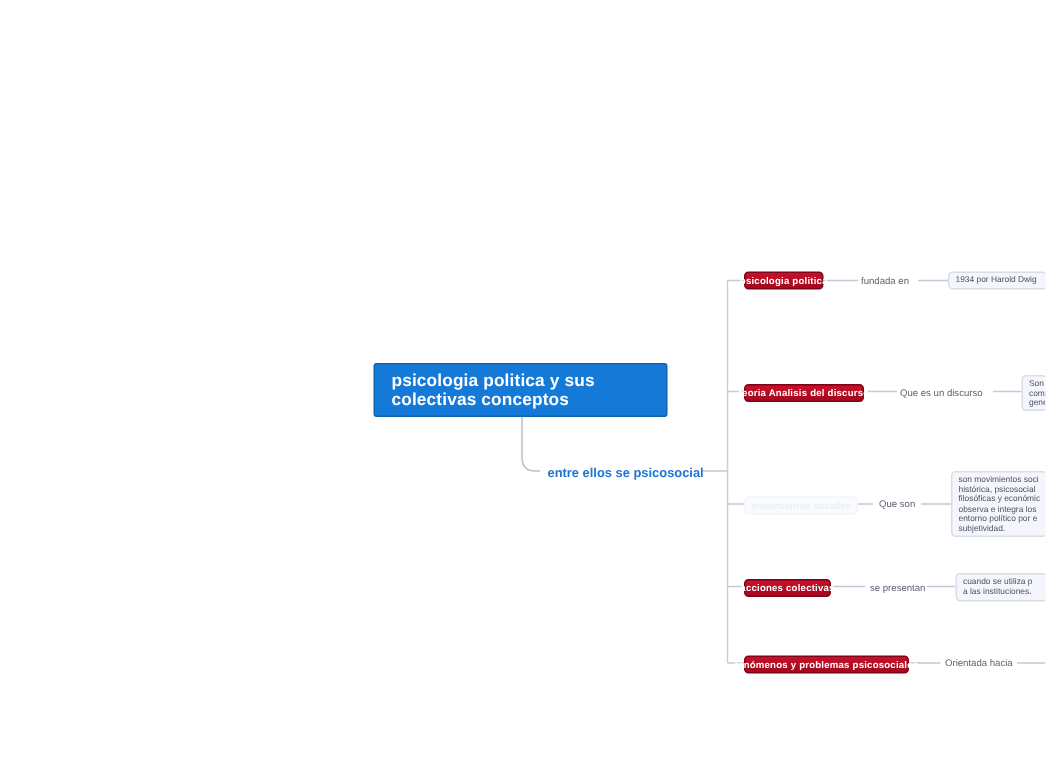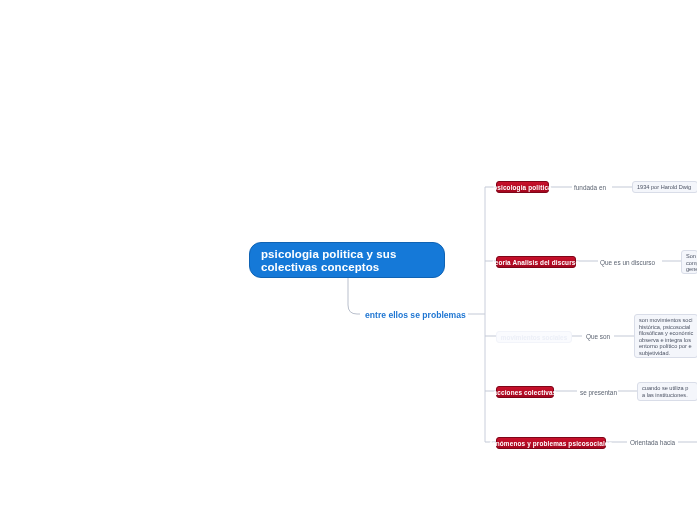--- a/index.html
+++ b/index.html
@@ -38,21 +38,21 @@
   }
   
   .root-node {
     position: absolute;
     left: 249px;
     top: 242px;
     width: 196px;
     height: 36px;
     background: #1579d8;
     border: 1px solid #0f63b4;
-    border-radius: 12px;
+    border-radius: 2px;
     box-sizing: border-box;
     color: #ffffff;
     font-size: 11.5px;
     font-weight: bold;
     line-height: 13px;
     padding: 5px 0 0 11px;
     letter-spacing: 0.1px;
   }
   .root-node .l2 { display: block; }
 
@@ -151,21 +151,21 @@
       <path d="M606 442 L627 442"></path>
       <path d="M678 442 L697 442"></path>
     </g>
   </svg>
 
   <div class="root-node">
     <span class="l1">psicologia politica y sus</span>
     <span class="l2">colectivas conceptos</span>
   </div>
 
-  <div class="edge-label" style="left:365px; top:310px;">entre ellos se problemas</div>
+  <div class="edge-label" style="left:365px; top:310px;">entre ellos se psicosocial</div>
 
   <div class="red-node" style="left:496px; top:181px; width:53px;">psicologia politica</div>
   <div class="rel-label" style="left:574px; top:184px;">fundada en</div>
   <div class="leaf-node" style="left:632px; top:181px; width:66px; height:12px;">
     <span class="ln">1934 por Harold Dwig</span>
   </div>
 
   <div class="red-node" style="left:496px; top:256px; width:80px;">teoria Analisis  del discurso</div>
   <div class="rel-label" style="left:600px; top:259px;">Que es un discurso</div>
   <div class="leaf-node" style="left:681px; top:250px; width:17px; height:24px;">

